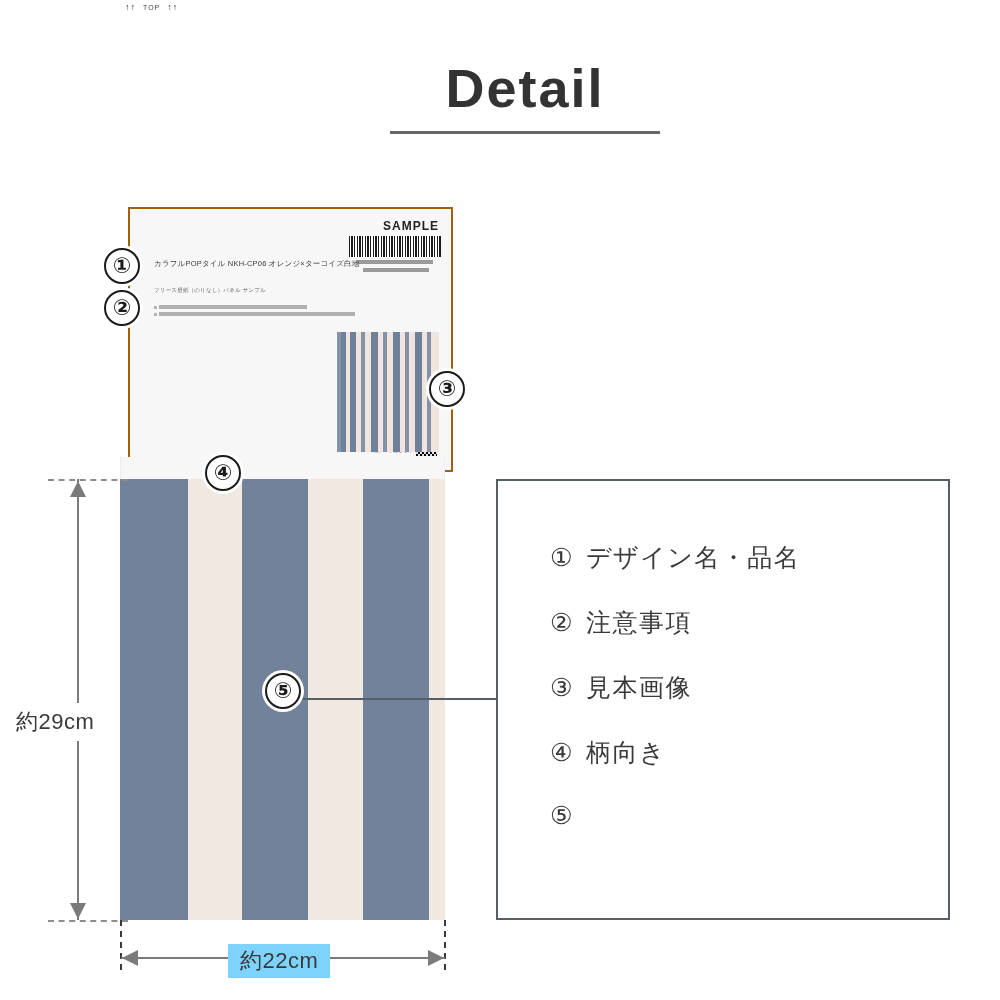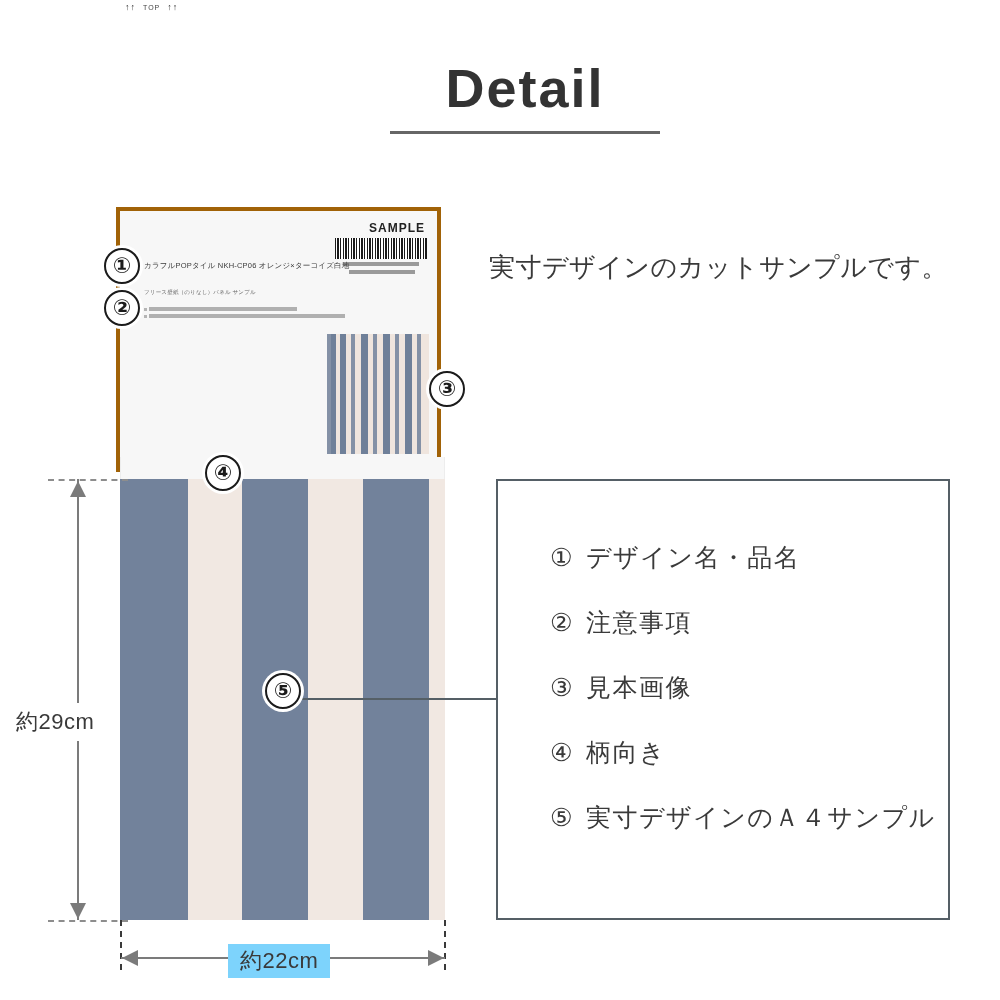--- a/index.html
+++ b/index.html
@@ -42,26 +42,26 @@
   #header .subtitle {
     font-size: 20px;
     letter-spacing: 3px;
     color: #333333;
     margin-top: 13px;
   }
 
   
   #card {
     position: absolute;
-    left: 116px;
+    left: 128px;
     top: 207px;
     width: 325px;
     height: 265px;
     background: #f7f7f7;
-    border: 4px solid #a16207;
+    border: 2px solid #a16207;
     box-sizing: border-box;
   }
   #card .sample-word {
     position: absolute;
     right: 12px;
     top: 10px;
     font-size: 12px;
     font-weight: bold;
     letter-spacing: 1px;
     color: #222222;
@@ -448,21 +448,20 @@
     <div class="big-stripe" style="left: 309px; width: 16px; background: rgb(241, 232, 226);"></div>
   </div>
 
 <div class="circle-num" id="cn1">①</div>
 <div class="circle-num" id="cn2">②</div>
 <div class="circle-num" id="cn3">③</div>
 <div class="circle-num" id="cn4">④</div>
 <div class="circle-num" id="cn5">⑤</div>
 
 <div id="desc">
-  <div>実寸デザインのカットサンプルです。</div>
 </div>
 
 <div id="connector-h"></div>
 
 <div id="legend">
   <ul>
     <li>
       <span class="lnum">①</span>
       <span>デザイン名・品名</span>
     </li>
@@ -473,21 +472,20 @@
     <li>
       <span class="lnum">③</span>
       <span>見本画像</span>
     </li>
     <li>
       <span class="lnum">④</span>
       <span>柄向き</span>
     </li>
     <li>
       <span class="lnum">⑤</span>
-      <span>実寸デザインのＡ４サンプル</span>
     </li>
   </ul>
 </div>
 
 <div class="dash-h" id="dash-top"></div>
 <div class="dash-h" id="dash-bottom"></div>
 <div class="dash-v" id="dash-left-v"></div>
 <div class="dash-v" id="dash-right-v"></div>
 
 <div id="vdim-line"></div>

